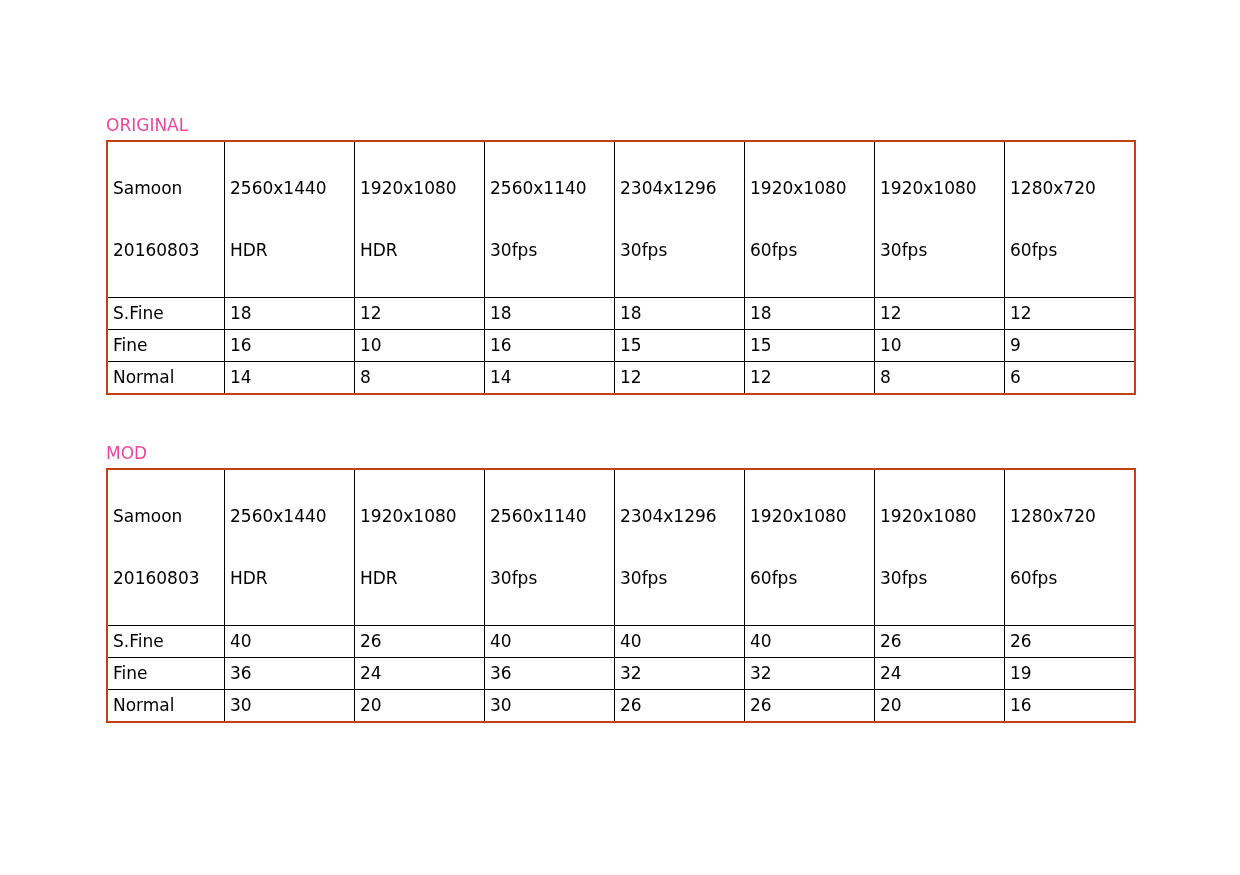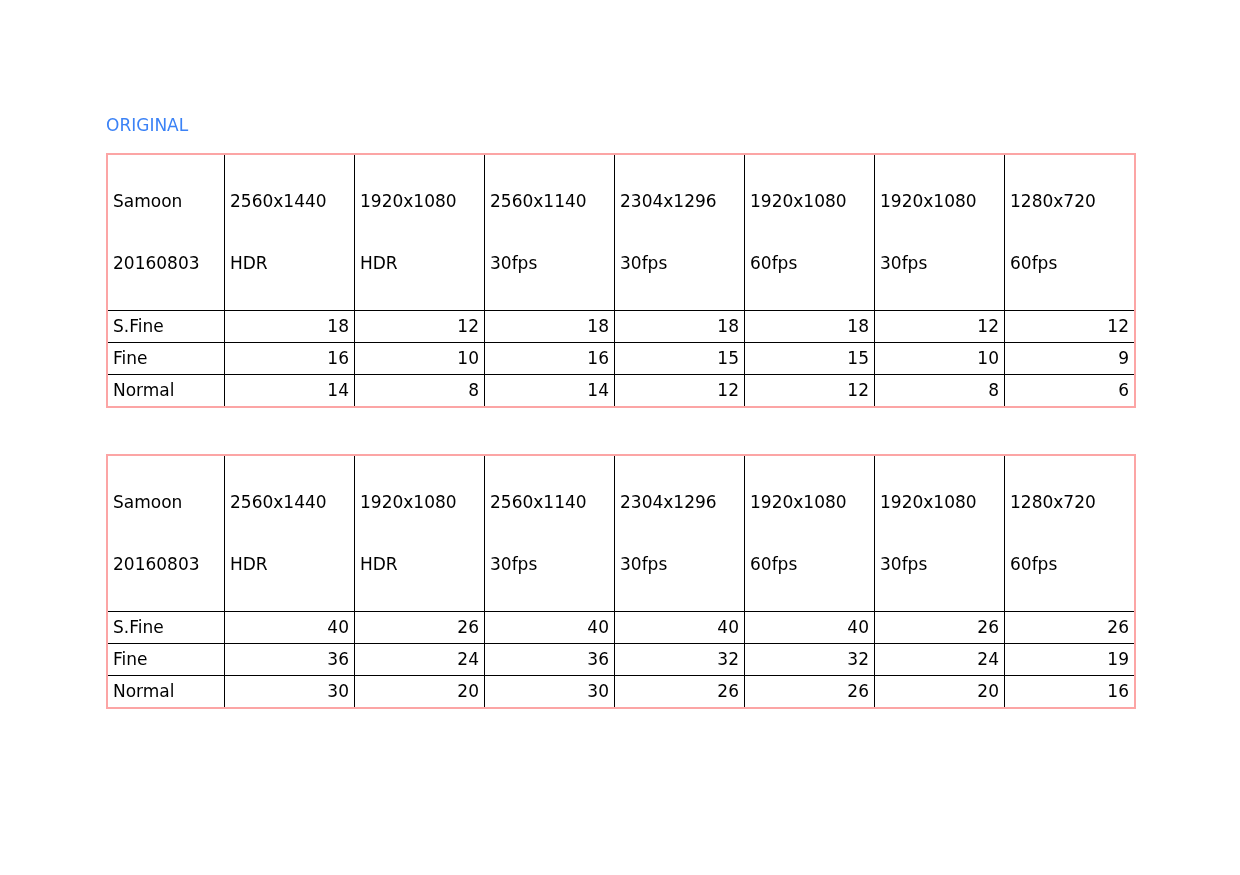--- a/index.html
+++ b/index.html
@@ -19,48 +19,48 @@
     left: 106px;
     top: 113px;
     width: 1040px;
   }
   .section {
     margin-bottom: 0;
   }
   .section-title {
     font-size: 17px;
     line-height: 24px;
-    color: #3b82f6;
-    padding-bottom: 16px;
+    color: #ec4899;
+    padding-bottom: 3px;
     white-space: pre;
   }
   table.data-table {
     border-collapse: collapse;
     table-layout: fixed;
     width: 938px;
-    border: 2px solid #fca5a5;
+    border: 2px solid #c2410c;
   }
   table.data-table td {
     border: 1px solid #000000;
     font-size: 17px;
     line-height: 31px;
     padding: 0 5px;
     height: 31px;
     vertical-align: top;
     white-space: pre-line;
     overflow: hidden;
   }
   table.data-table tr.header-row td {
     height: 62px;
     line-height: 31px;
   }
   td.col-label { width: 106px; }
   td.col-data  { width: 119px; }
   td.num {
-    text-align: right;
+    text-align: left;
   }
   .gap {
     height: 46px;
   }
   .cell-line { display: block; }
 </style>
 </head>
 <body>
 
 <div class="page">
@@ -133,20 +133,21 @@
           <td class="col-data num">8</td>
           <td class="col-data num">6</td>
         </tr>
       </tbody>
     </table>
   </div>
 
   <div class="gap"></div>
 
   <div class="section">
+    <div class="section-title">MOD</div>
     <table class="data-table">
       <tbody>
         <tr class="header-row">
           <td class="col-label">
             <span class="cell-line">Samoon</span>
             <span class="cell-line">20160803</span>
           </td>
           <td class="col-data">
             <span class="cell-line">2560x1440</span>
             <span class="cell-line">HDR</span>

